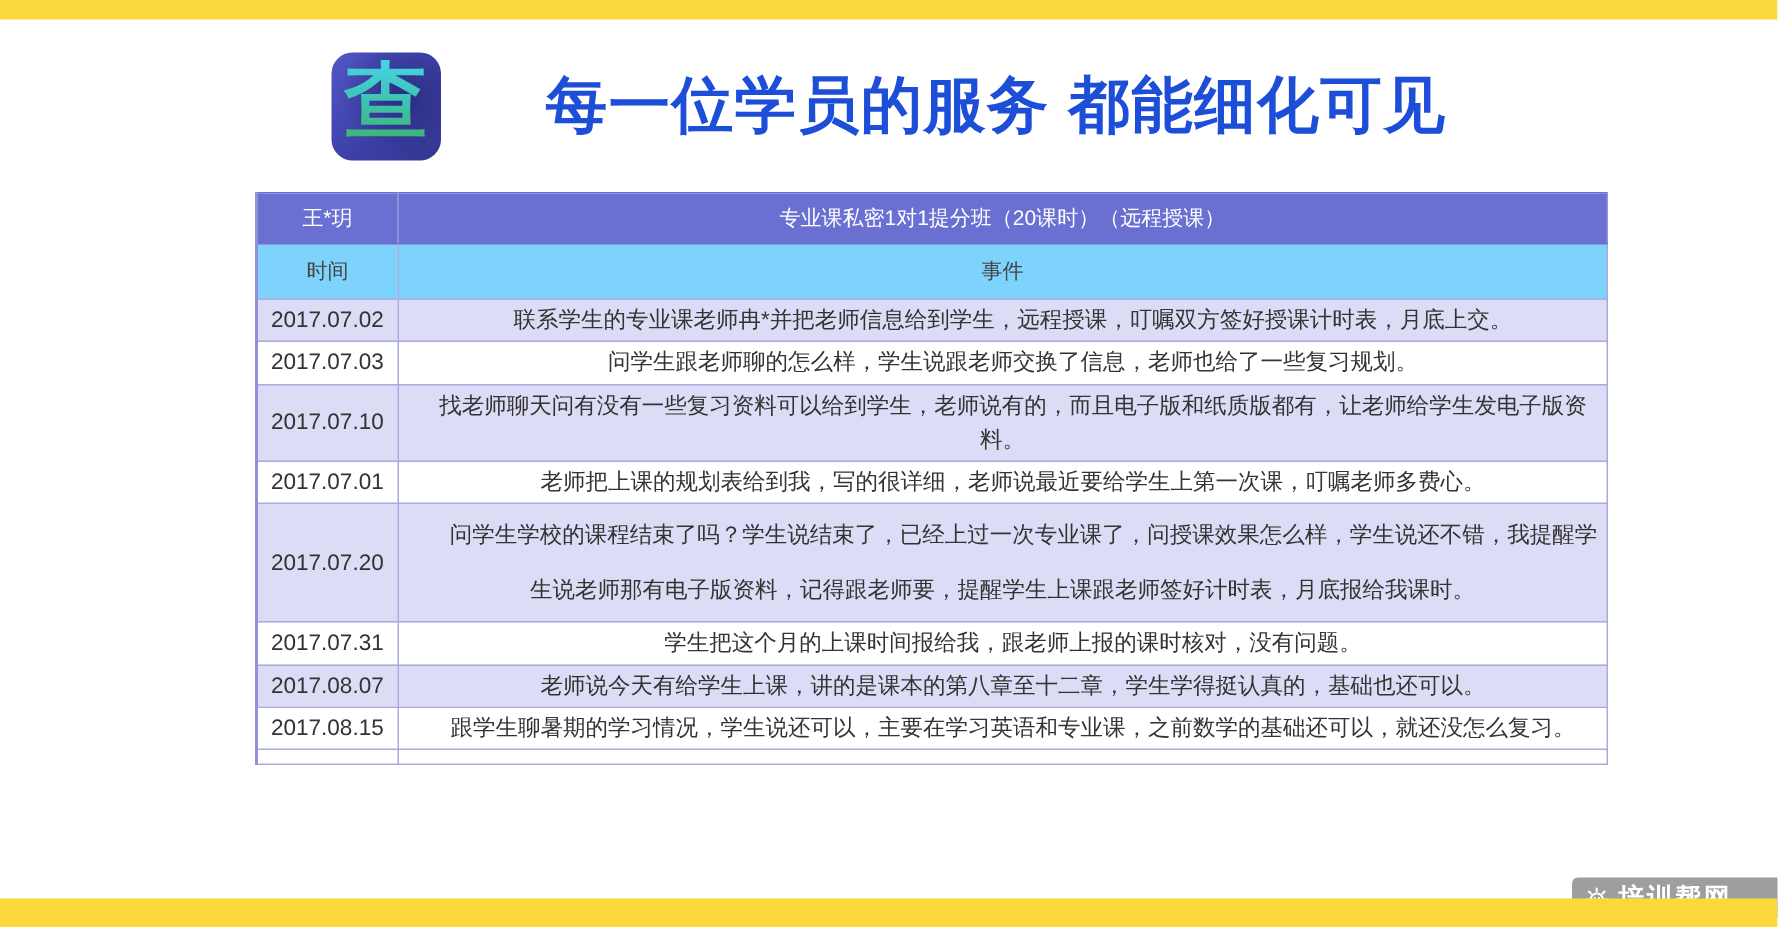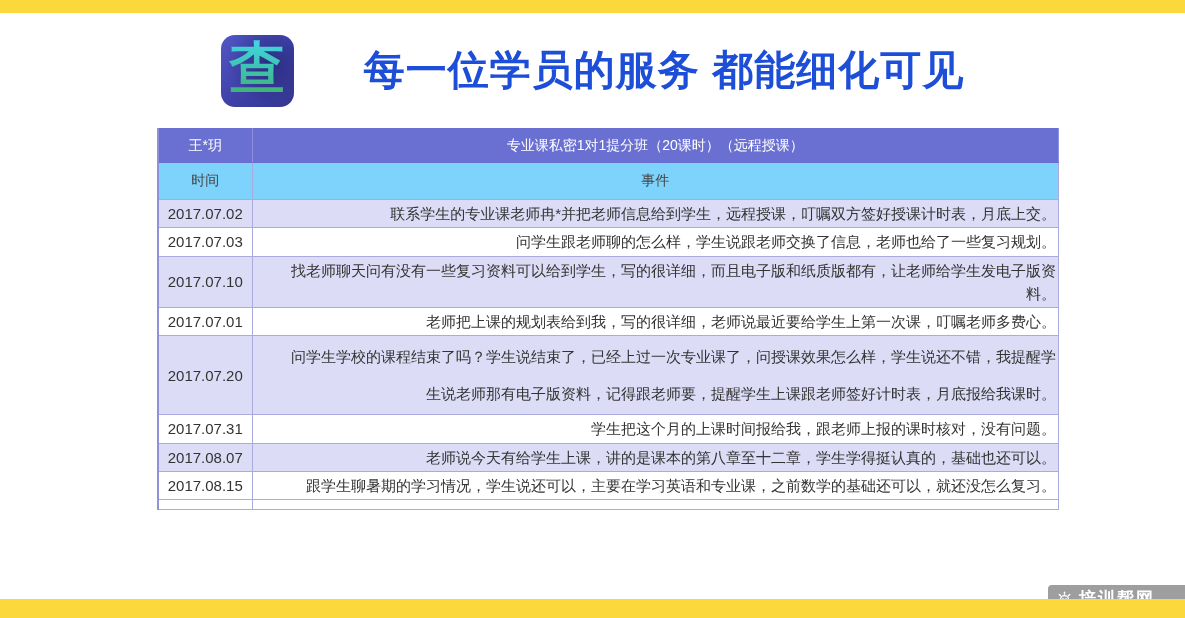--- a/index.html
+++ b/index.html
@@ -37,41 +37,41 @@
     -webkit-background-clip: text; background-clip: text;
     -webkit-text-fill-color: transparent; color: #3ec3b0;
     position: relative; z-index: 2; padding-bottom: 6px;
   }
   .page-title {
     font-size: 41px; font-weight: bold; color: #1d4ed8; letter-spacing: 1px;
     white-space: nowrap;
   }
 
   
-  .record-table-wrap { position: absolute; top: 128px; left: 157px; width: 902px; }
+  .record-table-wrap { position: absolute; top: 128px; left: 170px; width: 902px; }
   table.record-table {
     width: 902px; border-collapse: collapse; table-layout: fixed;
     border-left: 2px solid #8f92d8;
   }
   table.record-table td {
     border: 1px solid #aaaade; vertical-align: middle;
     font-size: 15px; color: #333333;
   }
   col.c-date { width: 94px; }
   tr.head-row td {
     background: #6a6fd2; color: #ffffff; border: 1px solid #6a6fd2;
     border-right-color: #8d91e0; text-align: center; font-size: 14px; height: 34px;
   }
   tr.label-row td { height: 37px; text-align: center; color: #444444; font-size: 14px; background: #7dd3fc; }
   tbody tr.data-row:nth-of-type(even) td { background: #dcdcf6; }
   tbody tr.data-row:nth-of-type(odd) td { background: #ffffff; }
   tr.data-row { height: 20px; }
   tr.data-row.tall { height: 76px; }
   td.date-cell { text-align: center; }
-  td.event-cell { text-align: right; padding: 2px 2px; text-indent: 14px; line-height: 1.55; }
+  td.event-cell { text-align: center; padding: 2px 2px; text-indent: 14px; line-height: 1.55; }
   tr.tall td.event-cell { line-height: 37px; text-indent: 28px; margin-left: 12px; }
   tr.partial-row td { height: 10px; background: #ffffff; }
 
   
   .watermark {
     position: absolute; top: 585px; left: 1048px; width: 140px; height: 27px;
     background: rgba(145,145,145,0.88); border-radius: 4px;
     display: flex; align-items: center; gap: 5px; padding-left: 7px;
   }
   .watermark-label { color: #ffffff; font-weight: bold; font-size: 17px; letter-spacing: 2px; }
@@ -109,21 +109,21 @@
       <tr class="data-row">
         <td class="date-cell">2017.07.02</td>
         <td class="event-cell">联系学生的专业课老师冉*并把老师信息给到学生，远程授课，叮嘱双方签好授课计时表，月底上交。</td>
       </tr>
       <tr class="data-row">
         <td class="date-cell">2017.07.03</td>
         <td class="event-cell">问学生跟老师聊的怎么样，学生说跟老师交换了信息，老师也给了一些复习规划。</td>
       </tr>
       <tr class="data-row">
         <td class="date-cell">2017.07.10</td>
-        <td class="event-cell">找老师聊天问有没有一些复习资料可以给到学生，写的很详细，而且电子版和纸质版都有，让老师给学生发电子版资料。</td>
+        <td class="event-cell">找老师聊天问有没有一些复习资料可以给到学生，老师说有的，而且电子版和纸质版都有，让老师给学生发电子版资料。</td>
       </tr>
       <tr class="data-row">
         <td class="date-cell">2017.07.01</td>
         <td class="event-cell">老师把上课的规划表给到我，写的很详细，老师说最近要给学生上第一次课，叮嘱老师多费心。</td>
       </tr>
       <tr class="data-row tall">
         <td class="date-cell">2017.07.20</td>
         <td class="event-cell">问学生学校的课程结束了吗？学生说结束了，已经上过一次专业课了，问授课效果怎么样，学生说还不错，我提醒学生说老师那有电子版资料，记得跟老师要，提醒学生上课跟老师签好计时表，月底报给我课时。</td>
       </tr>
       <tr class="data-row">

